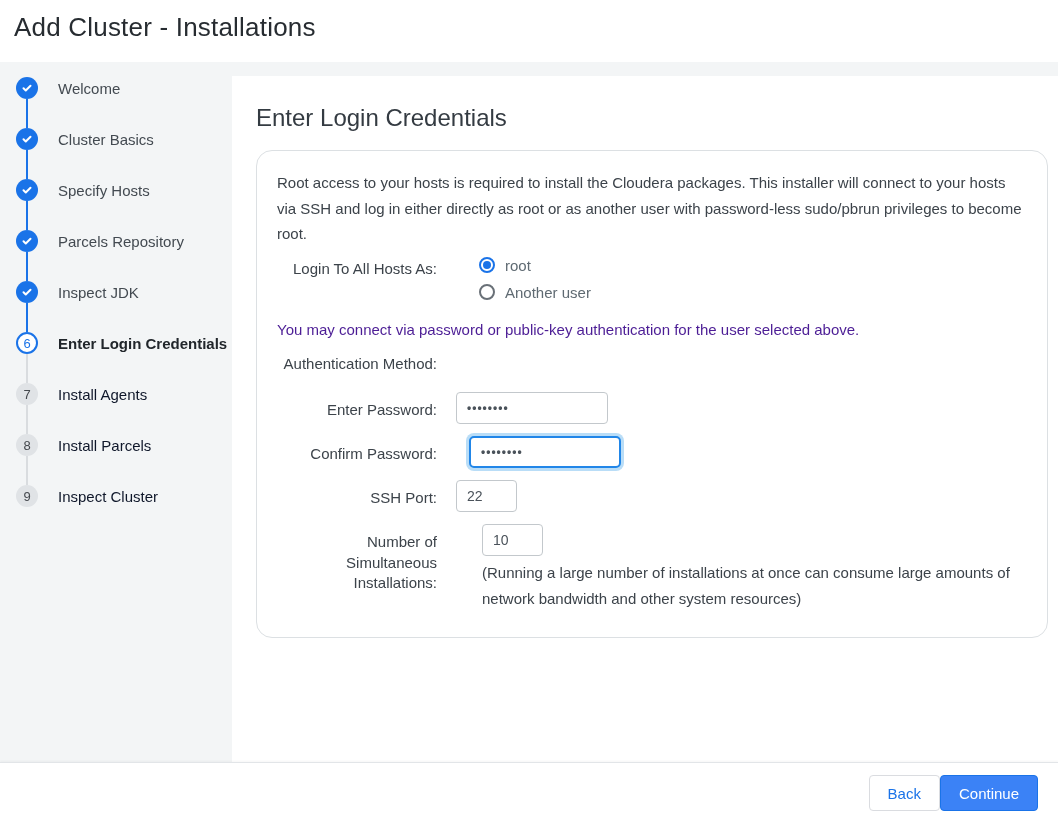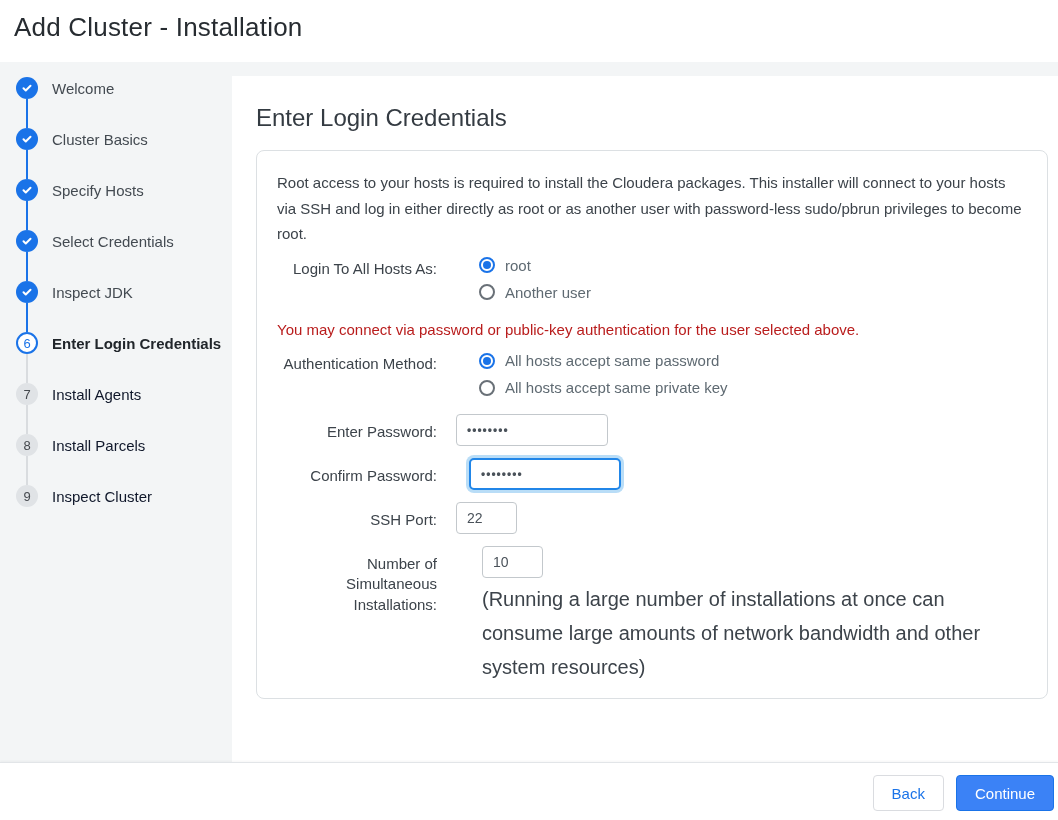--- a/index.html
+++ b/index.html
@@ -15,71 +15,71 @@
   .sidebar { position:absolute; top:62px; left:0; width:232px; height:700px;
     background:#f3f5f6; padding-top:15px; }
   .step { display:flex; align-items:center; height:22px; }
   .step .circle { width:22px; height:22px; margin-left:16px; border-radius:50%;
     flex:0 0 22px; display:flex; align-items:center; justify-content:center; }
   .step.completed .circle { background:#1a73e8; }
   .step.completed .circle svg { width:12px; height:12px; }
   .step.current .circle { background:#fff; border:2px solid #1a73e8; color:#1a73e8;
     font-size:13px; font-weight:400; }
   .step.upcoming .circle { background:#e0e3e6; color:#45494e; font-size:13px; }
-  .step .lbl { margin-left:14px; font-size:15px; color:#434a51; white-space:nowrap; }
+  .step .lbl { margin-left:20px; font-size:15px; color:#434a51; white-space:nowrap; }
   .step.current .lbl { font-weight:700; color:#21262b; }
   .step.upcoming .lbl { color:#0f172a; }
   .connector { width:2px; height:29px; margin-left:26px; background:#d9dcdf; }
   .connector.done { background:#1a73e8; }
 
   
   .content { position:absolute; top:62px; left:232px; width:826px; height:700px; background:#f3f5f6; }
   .content-panel { position:absolute; top:14px; left:0; right:0; bottom:0; background:#fff; }
   .page-heading { margin:28px 0 0 24px; font-size:24px; font-weight:400; color:#343b42; }
 
-  .card { margin:18px 10px 0 24px; border:1px solid #dce0e3; border-radius:8px;
-    background:#fff; padding:19px 20px 14px 20px; }
+  .card { margin:18px 10px 0 24px; border:1px solid #dce0e3; border-radius:16px;
+    background:#fff; padding:19px 20px 26px 20px; }
   .intro { font-size:15px; line-height:1.7; color:#3c434a; margin-bottom:6px; }
-  .note-p { font-size:15px; line-height:1.7; color:#b91c1c; margin:16px 0 6px 0; }
+  .note-p { font-size:15px; line-height:1.7; color:#4c1d95; margin:16px 0 6px 0; }
 
   .frow { display:grid; grid-template-columns:160px 1fr; column-gap:19px; margin-top:10px; }
   .flabel { text-align:right; font-size:15px; font-weight:400; color:#3c434a; padding-top:2px; line-height:1.35; }
   .fctrl { font-size:15px; color:#5f6a72; }
 
   .radio-opt { display:flex; align-items:center; margin-bottom:10px; cursor:pointer;margin-left:23px; }
   .radio-opt:last-child { margin-bottom:0; }
   .radio { width:16px; height:16px; border-radius:50%; border:2px solid #697077;
     margin-right:10px; flex:0 0 16px; position:relative; background:#fff; }
   .radio.checked { border-color:#1a73e8; }
   .radio.checked::after { content:""; position:absolute; left:2px; top:2px; width:8px; height:8px;
     border-radius:50%; background:#1a73e8; }
   .radio-lbl { font-size:15px; color:#5f6a72; }
 
   .tinput { height:32px; border:1px solid #c3c8cc; border-radius:4px; padding:0 10px;
     font-family:"Liberation Sans", sans-serif; font-size:14px; color:#4a525a; outline:none; background:#fff; }
   .tinput.pwd { width:152px; letter-spacing:1px; font-size:12px; font-weight:700; }
   .tinput.small { width:61px; }
   .tinput.focused { border:2px solid #2186e8; box-shadow:0 0 0 3px #b9ddf7; border-radius:5px; }
 
-  .helper { font-size:20px; line-height:1.7; color:#3c434a; margin-top:4px; max-width:555px; }
+  .helper { font-size:15px; line-height:1.7; color:#3c434a; margin-top:4px; max-width:555px; }
 
   
   .footer { position:absolute; left:0; bottom:0; width:1058px; height:58px; background:#fff;
     border-top:1px solid #e2e5e8; box-shadow:0 -1px 2px rgba(0,0,0,.04); }
-  .footer .btns { position:absolute; right:4px; top:12px; display:flex; gap:12px; }
+  .footer .btns { position:absolute; right:20px; top:12px; display:flex; }
   .btn { height:36px; border-radius:4px; font-family:"Liberation Sans", sans-serif;
     font-size:15px; padding:0 18px; cursor:pointer; }
   .btn.secondary { background:#fff; border:1px solid #dadce0; color:#1a73e8; }
   .btn.primary { background:#3b82f6; border:1px solid #1a73e8; color:#fff; }
 </style>
 </head>
 <body>
 
 <div class="app-header">
-  <h1>Add Cluster - Installation</h1>
+  <h1>Add Cluster - Installations</h1>
 </div>
 
 <div class="sidebar">
 
   <div class="step completed">
     <span class="circle">
       <svg viewBox="0 0 24 24" fill="none">
           <path d="M5 12.5l4.5 4.5L19 7.5" stroke="#fff" stroke-width="4" stroke-linecap="round" stroke-linejoin="round"></path>
         </svg>
     </span>
@@ -106,21 +106,21 @@
     <span class="lbl">Specify Hosts</span>
   </div>
   <div class="connector done"></div>
 
   <div class="step completed">
     <span class="circle">
       <svg viewBox="0 0 24 24" fill="none">
           <path d="M5 12.5l4.5 4.5L19 7.5" stroke="#fff" stroke-width="4" stroke-linecap="round" stroke-linejoin="round"></path>
         </svg>
     </span>
-    <span class="lbl">Select Credentials</span>
+    <span class="lbl">Parcels Repository</span>
   </div>
   <div class="connector done"></div>
 
   <div class="step completed">
     <span class="circle">
       <svg viewBox="0 0 24 24" fill="none">
           <path d="M5 12.5l4.5 4.5L19 7.5" stroke="#fff" stroke-width="4" stroke-linecap="round" stroke-linejoin="round"></path>
         </svg>
     </span>
     <span class="lbl">Inspect JDK</span>
@@ -169,30 +169,20 @@
             <span class="radio"></span>
             <span class="radio-lbl">Another user</span>
           </div>
         </div>
       </div>
 
       <p class="note-p">You may connect via password or public-key authentication for the user selected above.</p>
 
       <div class="frow">
         <div class="flabel">Authentication Method:</div>
-        <div class="fctrl">
-          <div class="radio-opt">
-            <span class="radio checked"></span>
-            <span class="radio-lbl">All hosts accept same password</span>
-          </div>
-          <div class="radio-opt">
-            <span class="radio"></span>
-            <span class="radio-lbl">All hosts accept same private key</span>
-          </div>
-        </div>
       </div>
 
       <div class="frow" style="margin-top:18px;">
         <div class="flabel" style="padding-top:8px;">Enter Password:</div>
         <div class="fctrl">
           <input type="text" class="tinput pwd" value="••••••••" style="">
         </div>
       </div>
 
       <div class="frow" style="margin-top:12px;gap:32px;">

